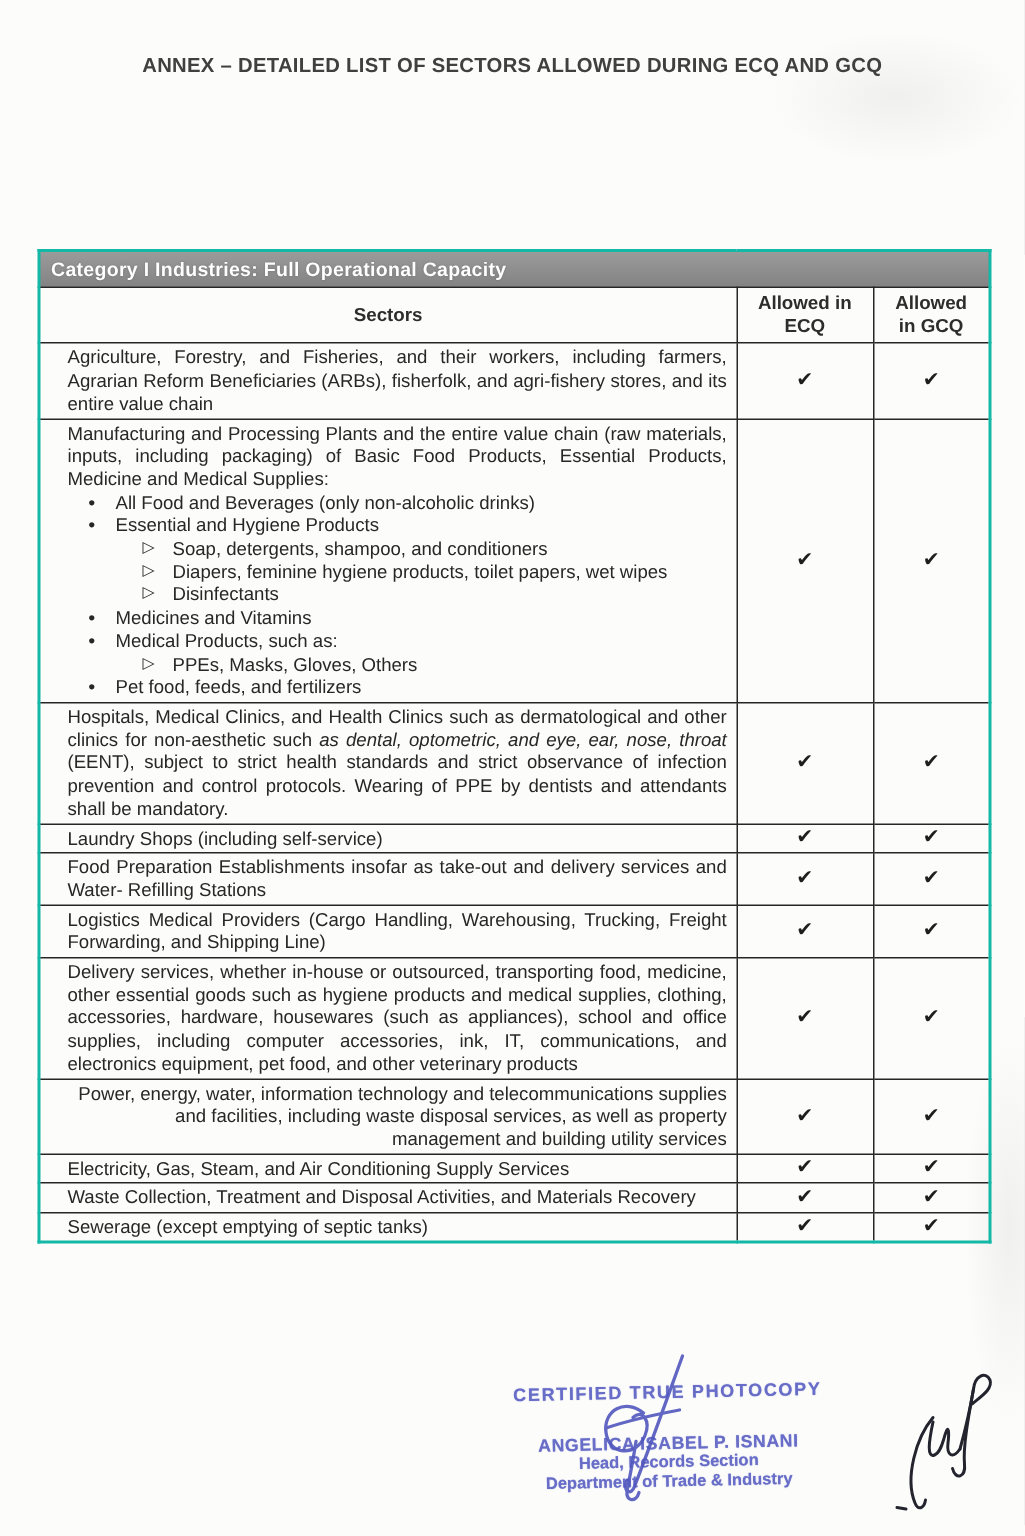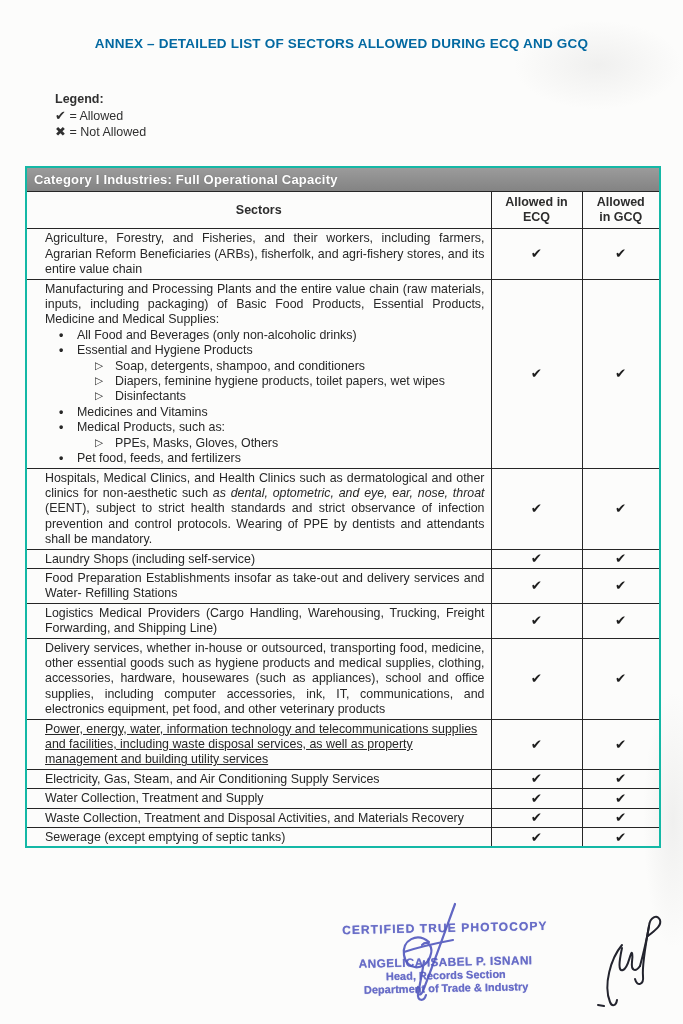--- a/index.html
+++ b/index.html
@@ -5,21 +5,21 @@
   html,body{margin:0;padding:0;background:#e8e8e8;}
   .page{
     position:relative;width:683px;height:1024px;margin:0 auto;
     background:#fcfcfb;overflow:hidden;
     font-family:"Liberation Sans",sans-serif;color:#282828;
   }
   .smudge{position:absolute;pointer-events:none;
     background:radial-gradient(ellipse at center,rgba(175,175,175,.16),transparent 70%);}
   .doc-title{
     position:absolute;top:36px;left:0;width:100%;text-align:center;
-    font-size:13.5px;font-weight:bold;letter-spacing:.2px;color:#0369a1;
+    font-size:13.5px;font-weight:bold;letter-spacing:.2px;color:#404040;
   }
   .legend{position:absolute;top:91px;left:55px;font-size:12.5px;line-height:16.5px;color:#303030;}
   .legend-heading{font-weight:bold;}
   .legend-item{white-space:nowrap;}
   .sym{font-family:"DejaVu Sans",sans-serif;font-weight:bold;font-size:13px;}
   .sym.check{font-style:italic;}
 
   table.sectors{
     position:absolute;top:166px;left:25px;width:634px;
     border-collapse:collapse;table-layout:fixed;
@@ -67,27 +67,20 @@
 </head>
 <body>
 
 <div class="page">
 
   <div class="smudge" style="top:20px;right:0;width:170px;height:90px;"></div>
   <div class="smudge" style="top:690px;right:-20px;width:60px;height:260px;"></div>
 
   <div class="doc-title">ANNEX – DETAILED LIST OF SECTORS ALLOWED DURING ECQ AND GCQ</div>
 
-  <div class="legend">
-    <div class="legend-heading">Legend:</div>
-    <div>
-        <div class="legend-item"><span class="sym check">✔</span><span> = Allowed</span></div>
-        <div class="legend-item"><span class="sym cross">✖</span><span> = Not Allowed</span></div>
-      </div>
-  </div>
 
   <table class="sectors">
     <colgroup>
         <col style="width:465px">
         <col style="width:91px">
         <col style="width:78px">
       </colgroup>
     <tbody>
       <tr>
         <td class="banner" colspan="3">Category I Industries: Full Operational Capacity</td>
@@ -156,36 +149,29 @@
           <td class="check-cell">✔</td>
         </tr>
         <tr>
           <td class="sector-cell" style="text-align: justify;">
             <div class="block p"><span>Delivery services, whether in-house or outsourced, transporting food, medicine, other essential goods such as hygiene products and medical supplies, clothing, accessories, hardware, housewares (such as appliances), school and office supplies, including computer accessories, ink, IT, communications, and electronics equipment, pet food, and other veterinary products</span></div>
           </td>
           <td class="check-cell">✔</td>
           <td class="check-cell">✔</td>
         </tr>
         <tr>
-          <td class="sector-cell" style="text-align: left; text-decoration: underline;">
+          <td class="sector-cell" style="text-align: right;">
             <div class="block p"><span>Power, energy, water, information technology and telecommunications supplies and facilities, including waste disposal services, as well as property management and building utility services</span></div>
           </td>
           <td class="check-cell">✔</td>
           <td class="check-cell">✔</td>
         </tr>
         <tr>
           <td class="sector-cell" style="text-align: left;">
             <div class="block p"><span>Electricity, Gas, Steam, and Air Conditioning Supply Services</span></div>
-          </td>
-          <td class="check-cell">✔</td>
-          <td class="check-cell">✔</td>
-        </tr>
-        <tr>
-          <td class="sector-cell" style="text-align: left;">
-            <div class="block p"><span>Water Collection, Treatment and Supply</span></div>
           </td>
           <td class="check-cell">✔</td>
           <td class="check-cell">✔</td>
         </tr>
         <tr>
           <td class="sector-cell" style="text-align: left;">
             <div class="block p"><span>Waste Collection, Treatment and Disposal Activities, and Materials Recovery</span></div>
           </td>
           <td class="check-cell">✔</td>
           <td class="check-cell">✔</td>

